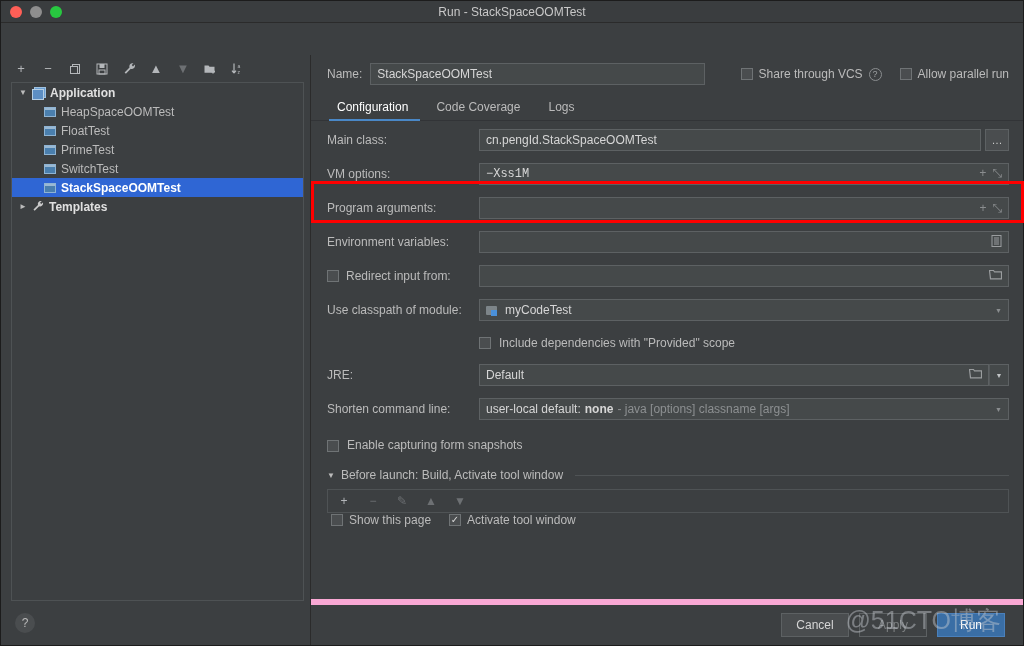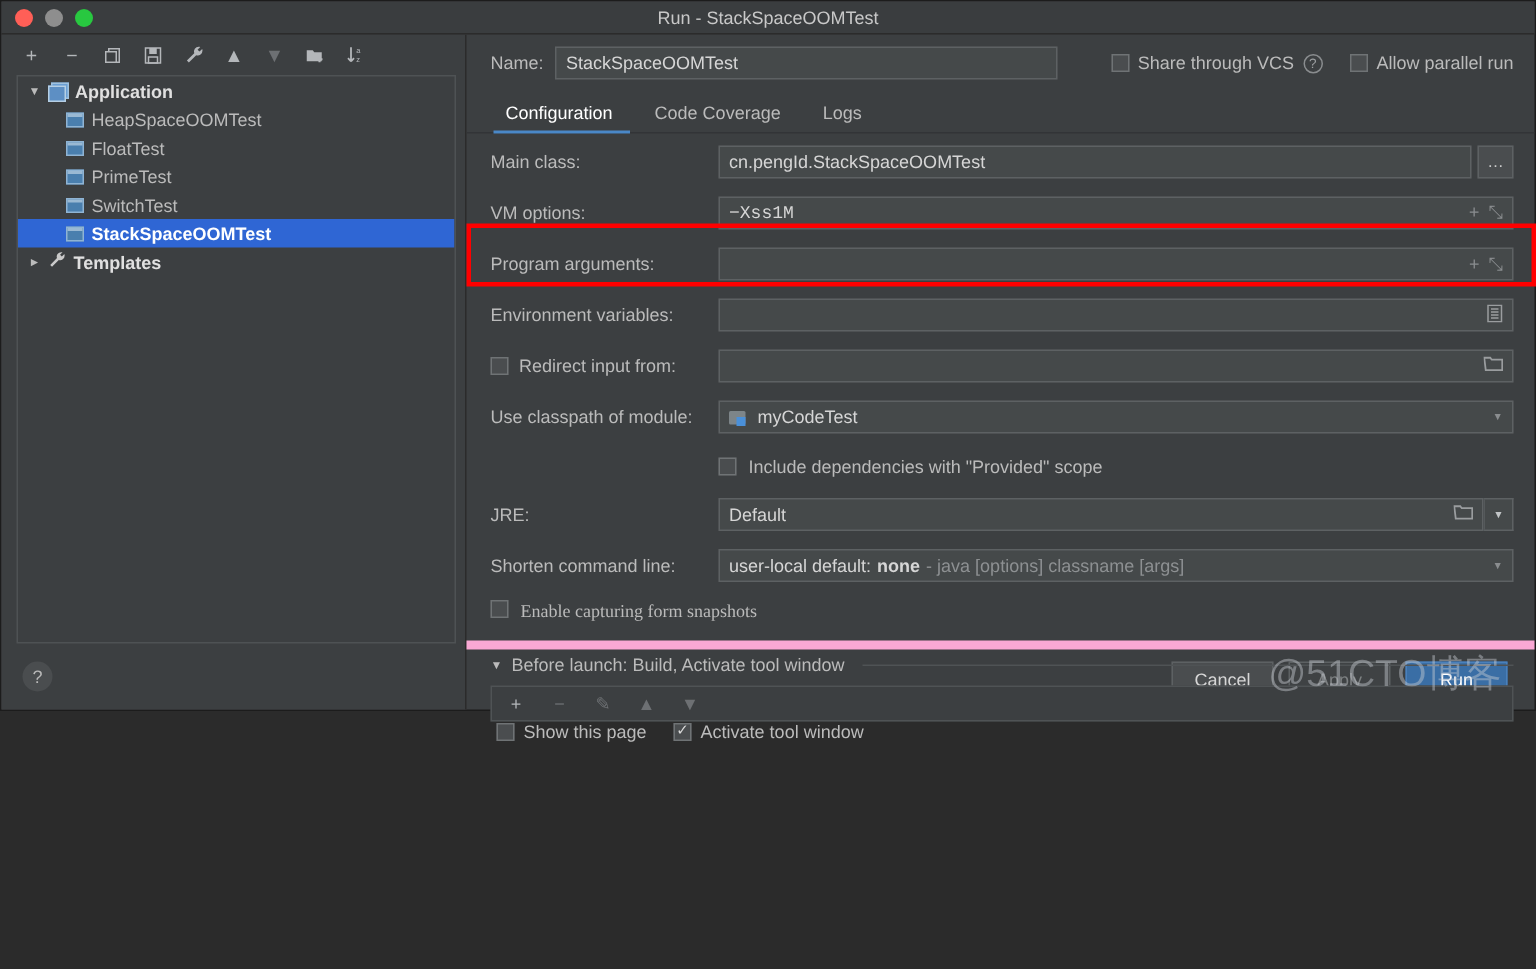--- a/index.html
+++ b/index.html
@@ -4,24 +4,25 @@
 <style>
   * { box-sizing: border-box; margin: 0; padding: 0; }
   html, body {
     width: 1024px; height: 646px;
     background: #2b2b2b;
     font-family: "Liberation Sans", sans-serif;
     overflow: hidden;
   }
   .window {
     position: relative;
-    width: 1024px; height: 474px;
+    width: 1024px; height: 646px;
     background: #3c3f41;
     display: flex; flex-direction: column;
     border: 1px solid #1c1c1c;
+    gap: 32px;
   }
 
   
   .titlebar {
     height: 22px; flex: 0 0 22px;
     background: #3a3d3f;
     border-bottom: 1px solid #2b2b2b;
     display: flex; align-items: center;
     position: relative;
   }
@@ -175,21 +176,21 @@
     color: #cccccc; font-size: 11px;
   }
   .arrowbtn {
     width: 20px; height: 22px; flex: 0 0 20px;
     background: #45494a; border: 1px solid #5d6163; border-left: 1px solid #55595b;
     display: flex; align-items: center; justify-content: center;
     color: #c2c5c7; font-size: 7px;
   }
   .dim { color: #8d9092; }
   .subrow { display: flex; align-items: center; height: 20px; margin-bottom: 11px; padding-left: 152px; }
-  .subrow2 { display: flex; align-items: flex-start; height: 20px; margin-bottom: 10px; font-family: Liberation Serif, serif; }
+  .subrow2 { display: flex; align-items: flex-end; height: 20px; margin-bottom: 10px; }
   .ico-mod {
     width: 13px; height: 11px; flex: 0 0 13px; position: relative;
   }
   .ico-mod::before {
     content: ""; position: absolute; left: 0; top: 1px; width: 11px; height: 9px;
     background: #7d8589; border-radius: 1px;
   }
   .ico-mod::after {
     content: ""; position: absolute; left: 5px; top: 5px; width: 6px; height: 6px;
     background: #4a90d9;

